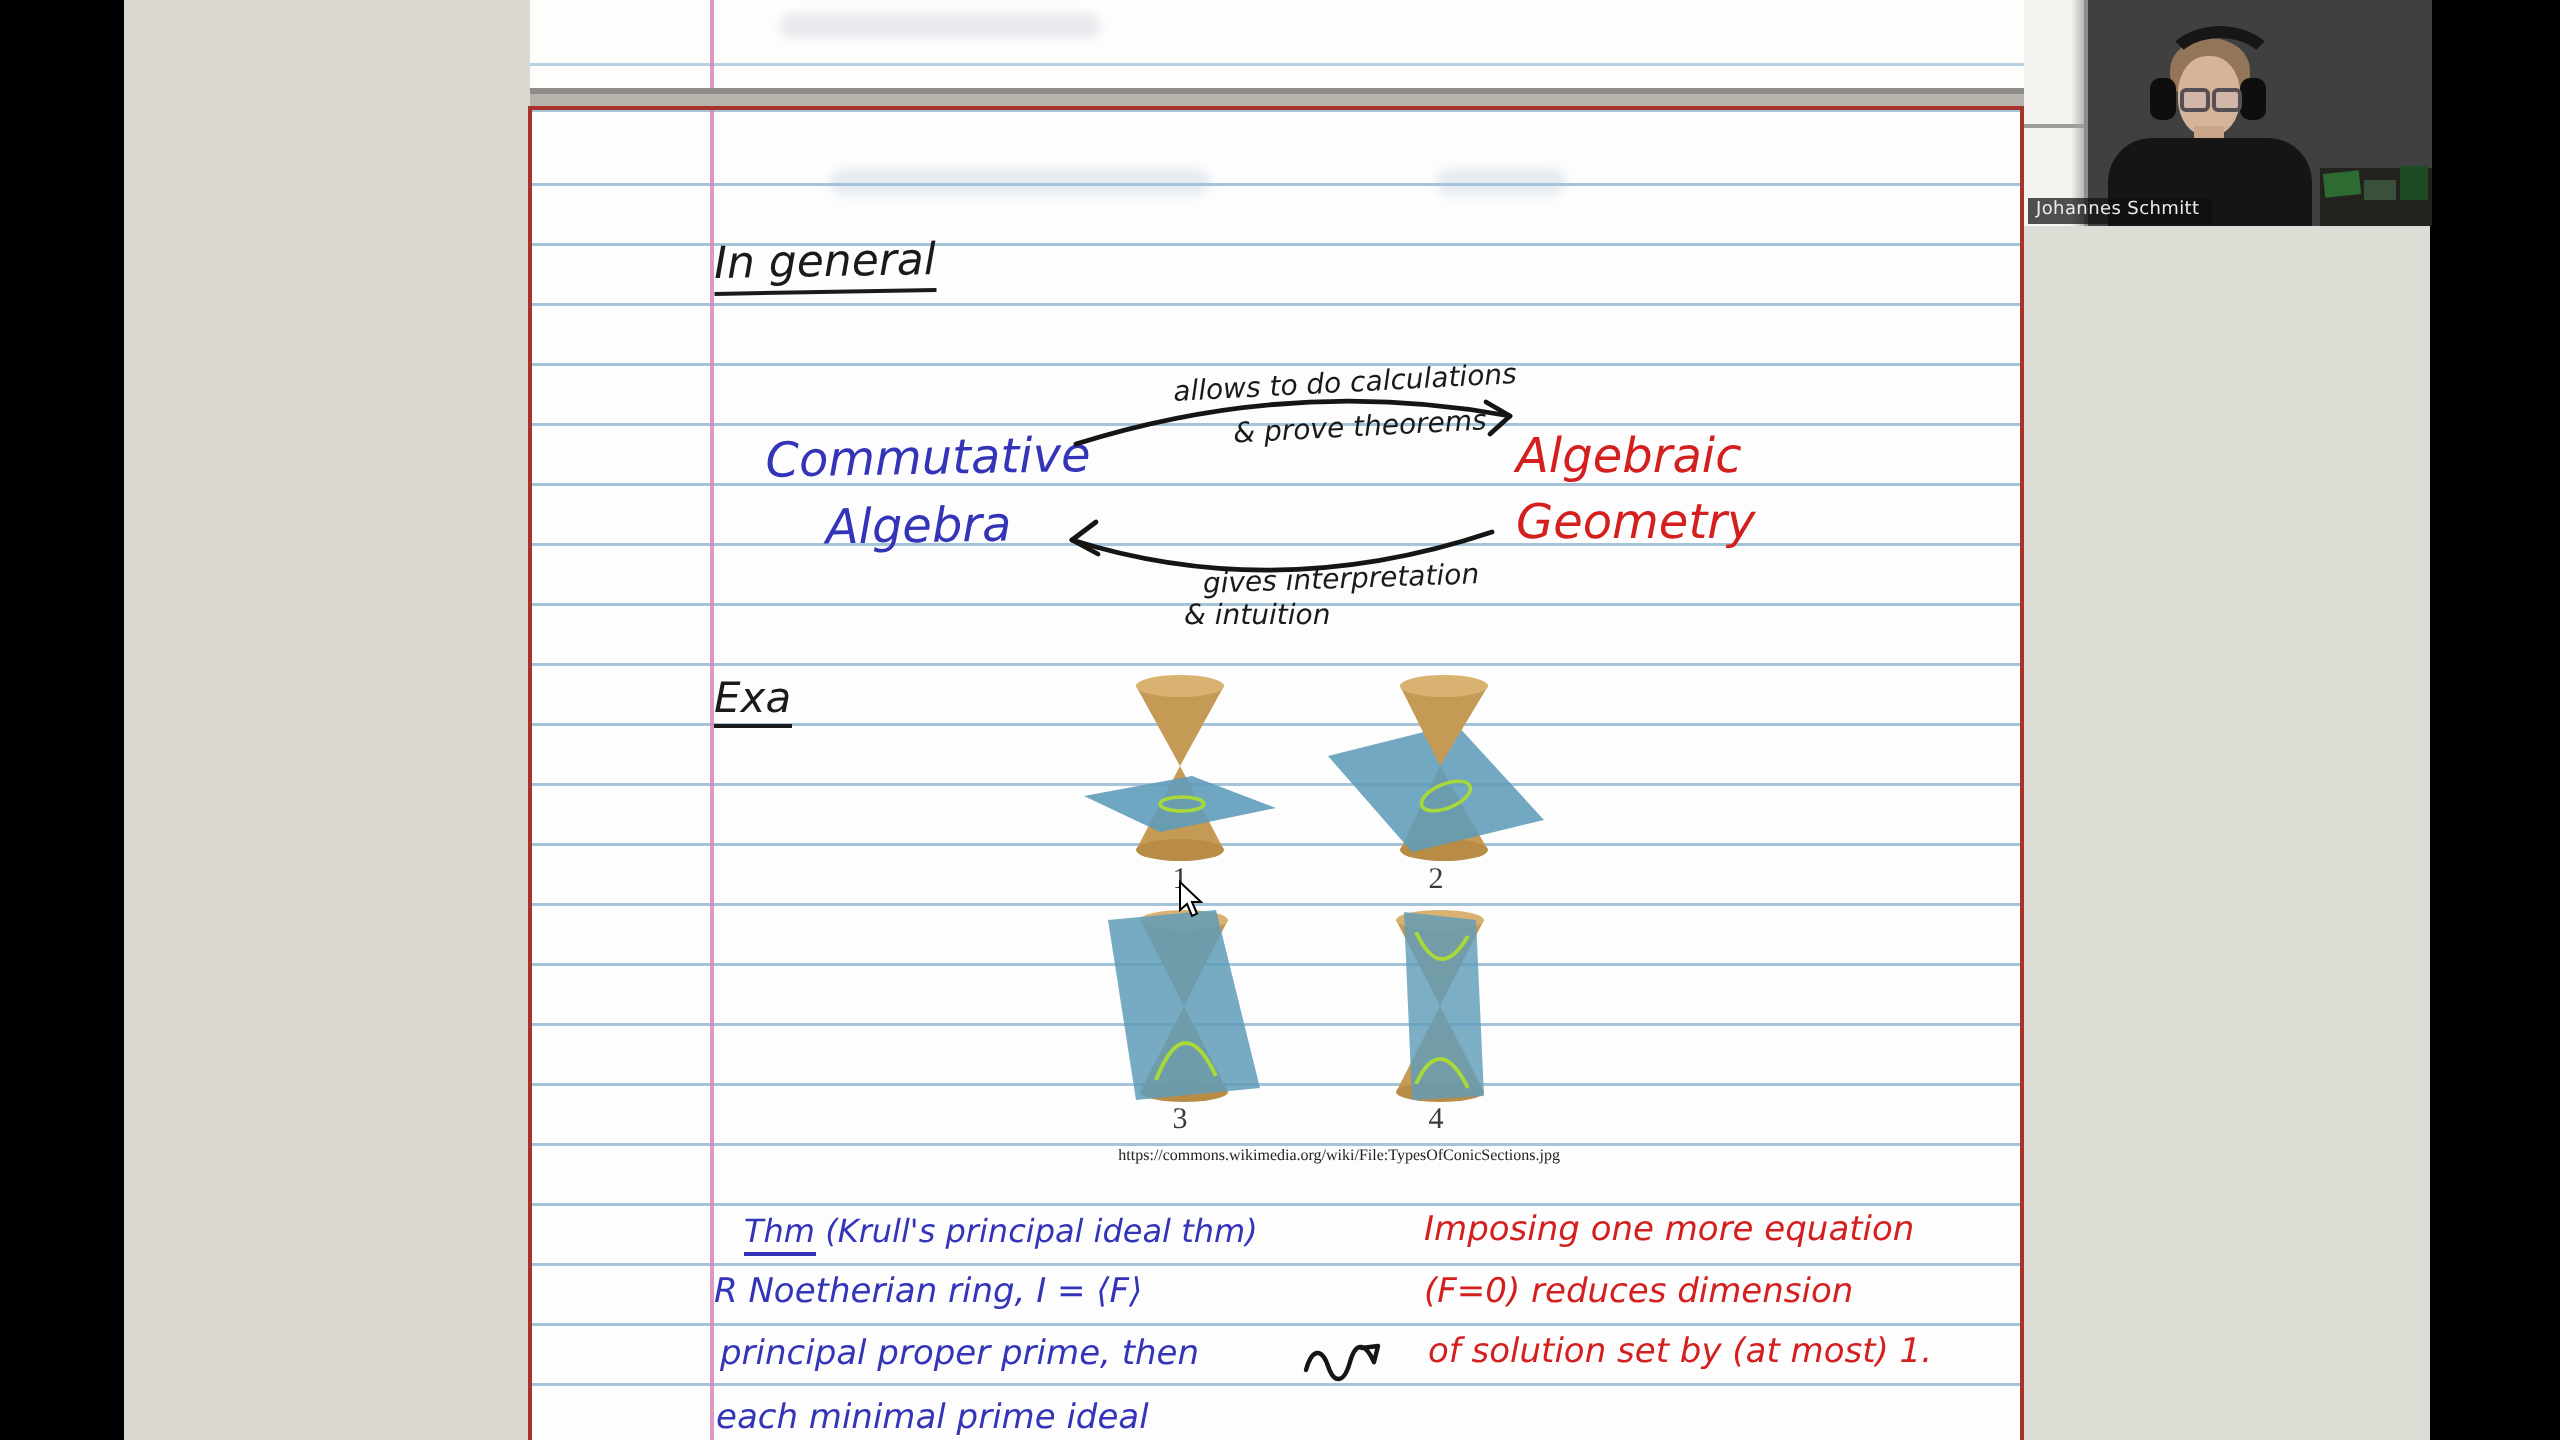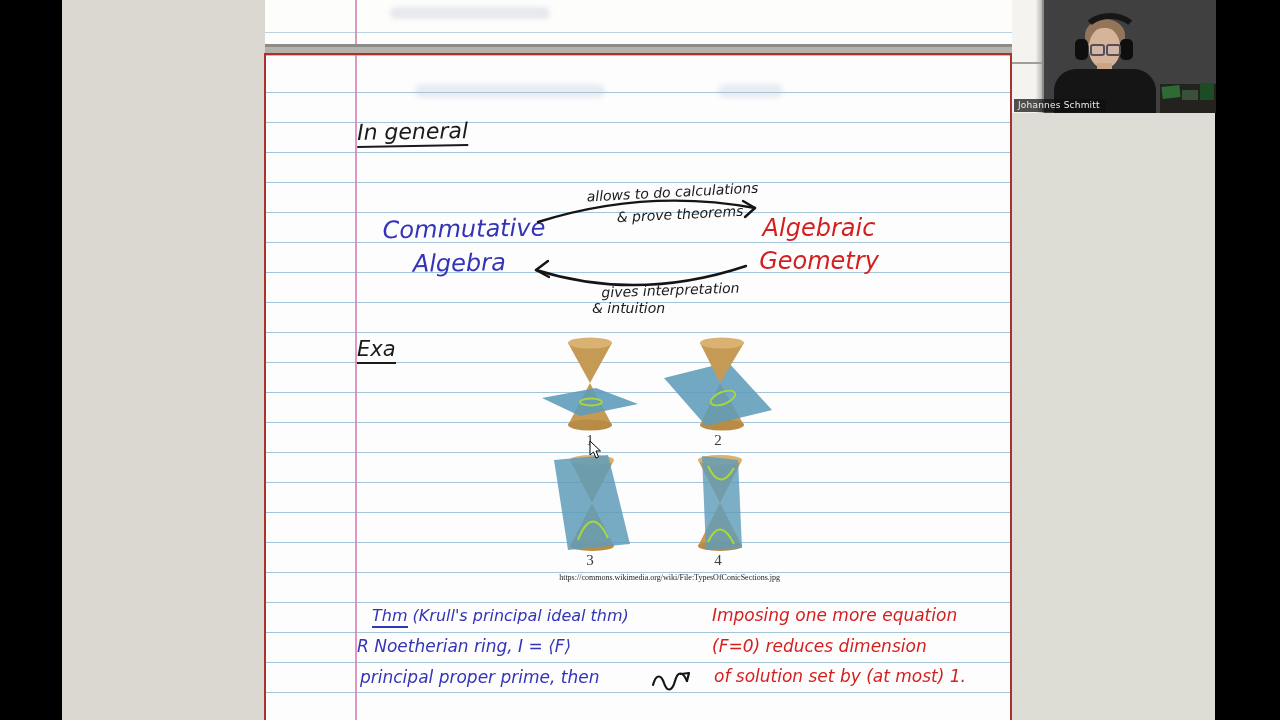--- a/index.html
+++ b/index.html
@@ -29,21 +29,21 @@
 
   
   .hw{font-style:italic;white-space:nowrap;}
   .hw-black{color:var(--ink-black,#1a1a1a);}
   .hw-blue{color:var(--ink-blue,#3434b8);}
   .hw-red{color:var(--ink-red,#d41f1f);}
   .underl{border-bottom:2.5px solid currentColor;padding-bottom:1px;}
 
   .h-general{left:357px;top:119px;font-size:22px;transform:rotate(-1deg);}
   .node-left{left:383px;top:212px;width:152px;font-size:24px;line-height:34px;text-align:center;transform:rotate(-1deg);}
-  .node-right{left:758px;top:212px;width:122px;font-size:24px;line-height:33px;text-align:center;}
+  .node-right{left:758px;top:212px;width:122px;font-size:24px;line-height:33px;}
   .arr-t1{left:575px;top:184px;width:195px;font-size:14px;text-align:center;transform:rotate(-3deg);}
   .arr-t2{left:600px;top:206px;width:160px;font-size:14px;text-align:center;transform:rotate(-3deg);}
   .arr-b1{left:578px;top:282px;width:185px;font-size:14px;text-align:center;transform:rotate(-2deg);}
   .arr-b2{left:592px;top:300px;width:130px;font-size:14px;text-align:left;}
   .h-exa{left:357px;top:337px;font-size:21px;}
 
   .thm-l1{left:372px;top:606px;font-size:16px;}
   .thm-l2{left:357px;top:636px;font-size:17px;}
   .thm-l3{left:360px;top:667px;font-size:17px;}
   .thm-l4{left:358px;top:699px;font-size:17px;}
@@ -190,20 +190,21 @@
 
   <svg class="abs cursor-svg" width="14" height="20" viewBox="0 0 14 20">
     <polygon points="1,1 1,15 4.5,12 7,18 9.5,16.8 7,11 11.5,11" fill="#fff" stroke="#000" stroke-width="1"></polygon>
   </svg>
 
   <div class="abs hw hw-blue thm-l1">
     <span class="underl">Thm</span><span> (Krull's principal ideal thm)</span>
   </div>
   <div class="abs hw hw-blue thm-l2">R Noetherian ring, I = ⟨F⟩</div>
   <div class="abs hw hw-blue thm-l3">principal proper prime, then</div>
+  <div class="abs hw hw-blue thm-l4">each minimal prime ideal</div>
 
   <svg class="abs" style="left:650px;top:663px;" width="48" height="30" viewBox="0 0 48 30">
     <path d="M 3,22 c 3,-11 8,-11 11,-2 s 8,9 11,-2 s 8,-9 12,0" fill="none" stroke="#151515" stroke-width="2.2" stroke-linecap="round"></path>
     <path d="M 37,18 l 2,-8 M 39,10 l -8,1" fill="none" stroke="#151515" stroke-width="2.2" stroke-linecap="round"></path>
   </svg>
 
   <div class="abs hw hw-red rem-l1">Imposing one more equation</div>
   <div class="abs hw hw-red rem-l2">(F=0) reduces dimension</div>
   <div class="abs hw hw-red rem-l3">of solution set by (at most) 1.</div>
 

